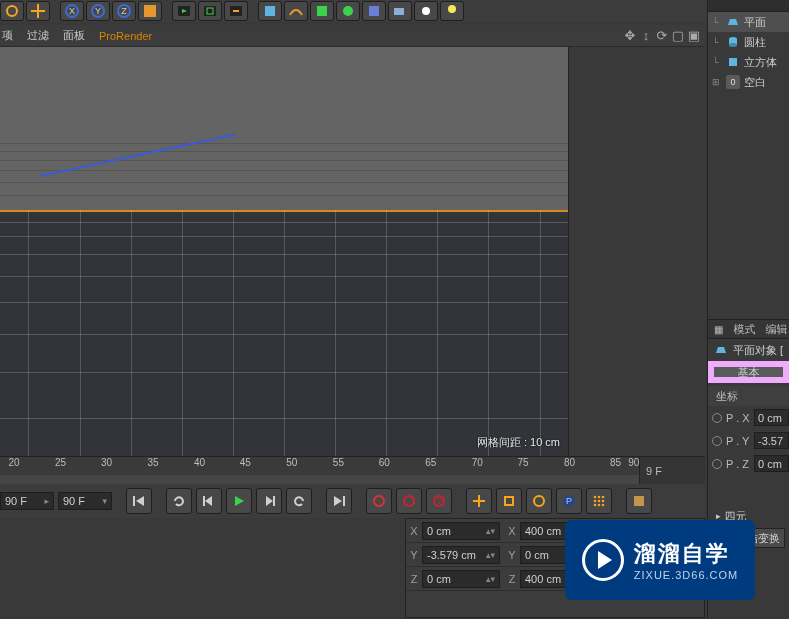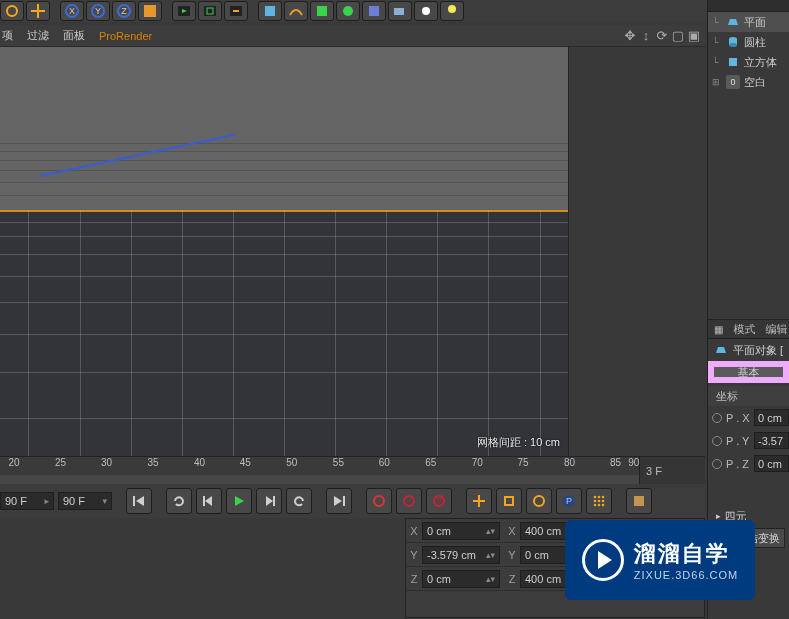--- a/index.html
+++ b/index.html
@@ -506,21 +506,21 @@
     <span class="tick" style="left:41.4%">50</span>
     <span class="tick" style="left:48.0%">55</span>
     <span class="tick" style="left:54.5%">60</span>
     <span class="tick" style="left:61.1%">65</span>
     <span class="tick" style="left:67.7%">70</span>
     <span class="tick" style="left:74.2%">75</span>
     <span class="tick" style="left:80.8%">80</span>
     <span class="tick" style="left:87.3%">85</span>
     <span class="tick" style="left:89.9%">90</span>
   </div>
-  <div class="timeline-frame-field">3 F</div>
+  <div class="timeline-frame-field">9 F</div>
 </div>
 
 <div class="transport">
   <div class="num-field">
     <span>90 F</span>
       <span class="arrow">▸</span>
   </div>
   <div class="num-field">
     <span>90 F</span>
       <span class="arrow">▾</span>

